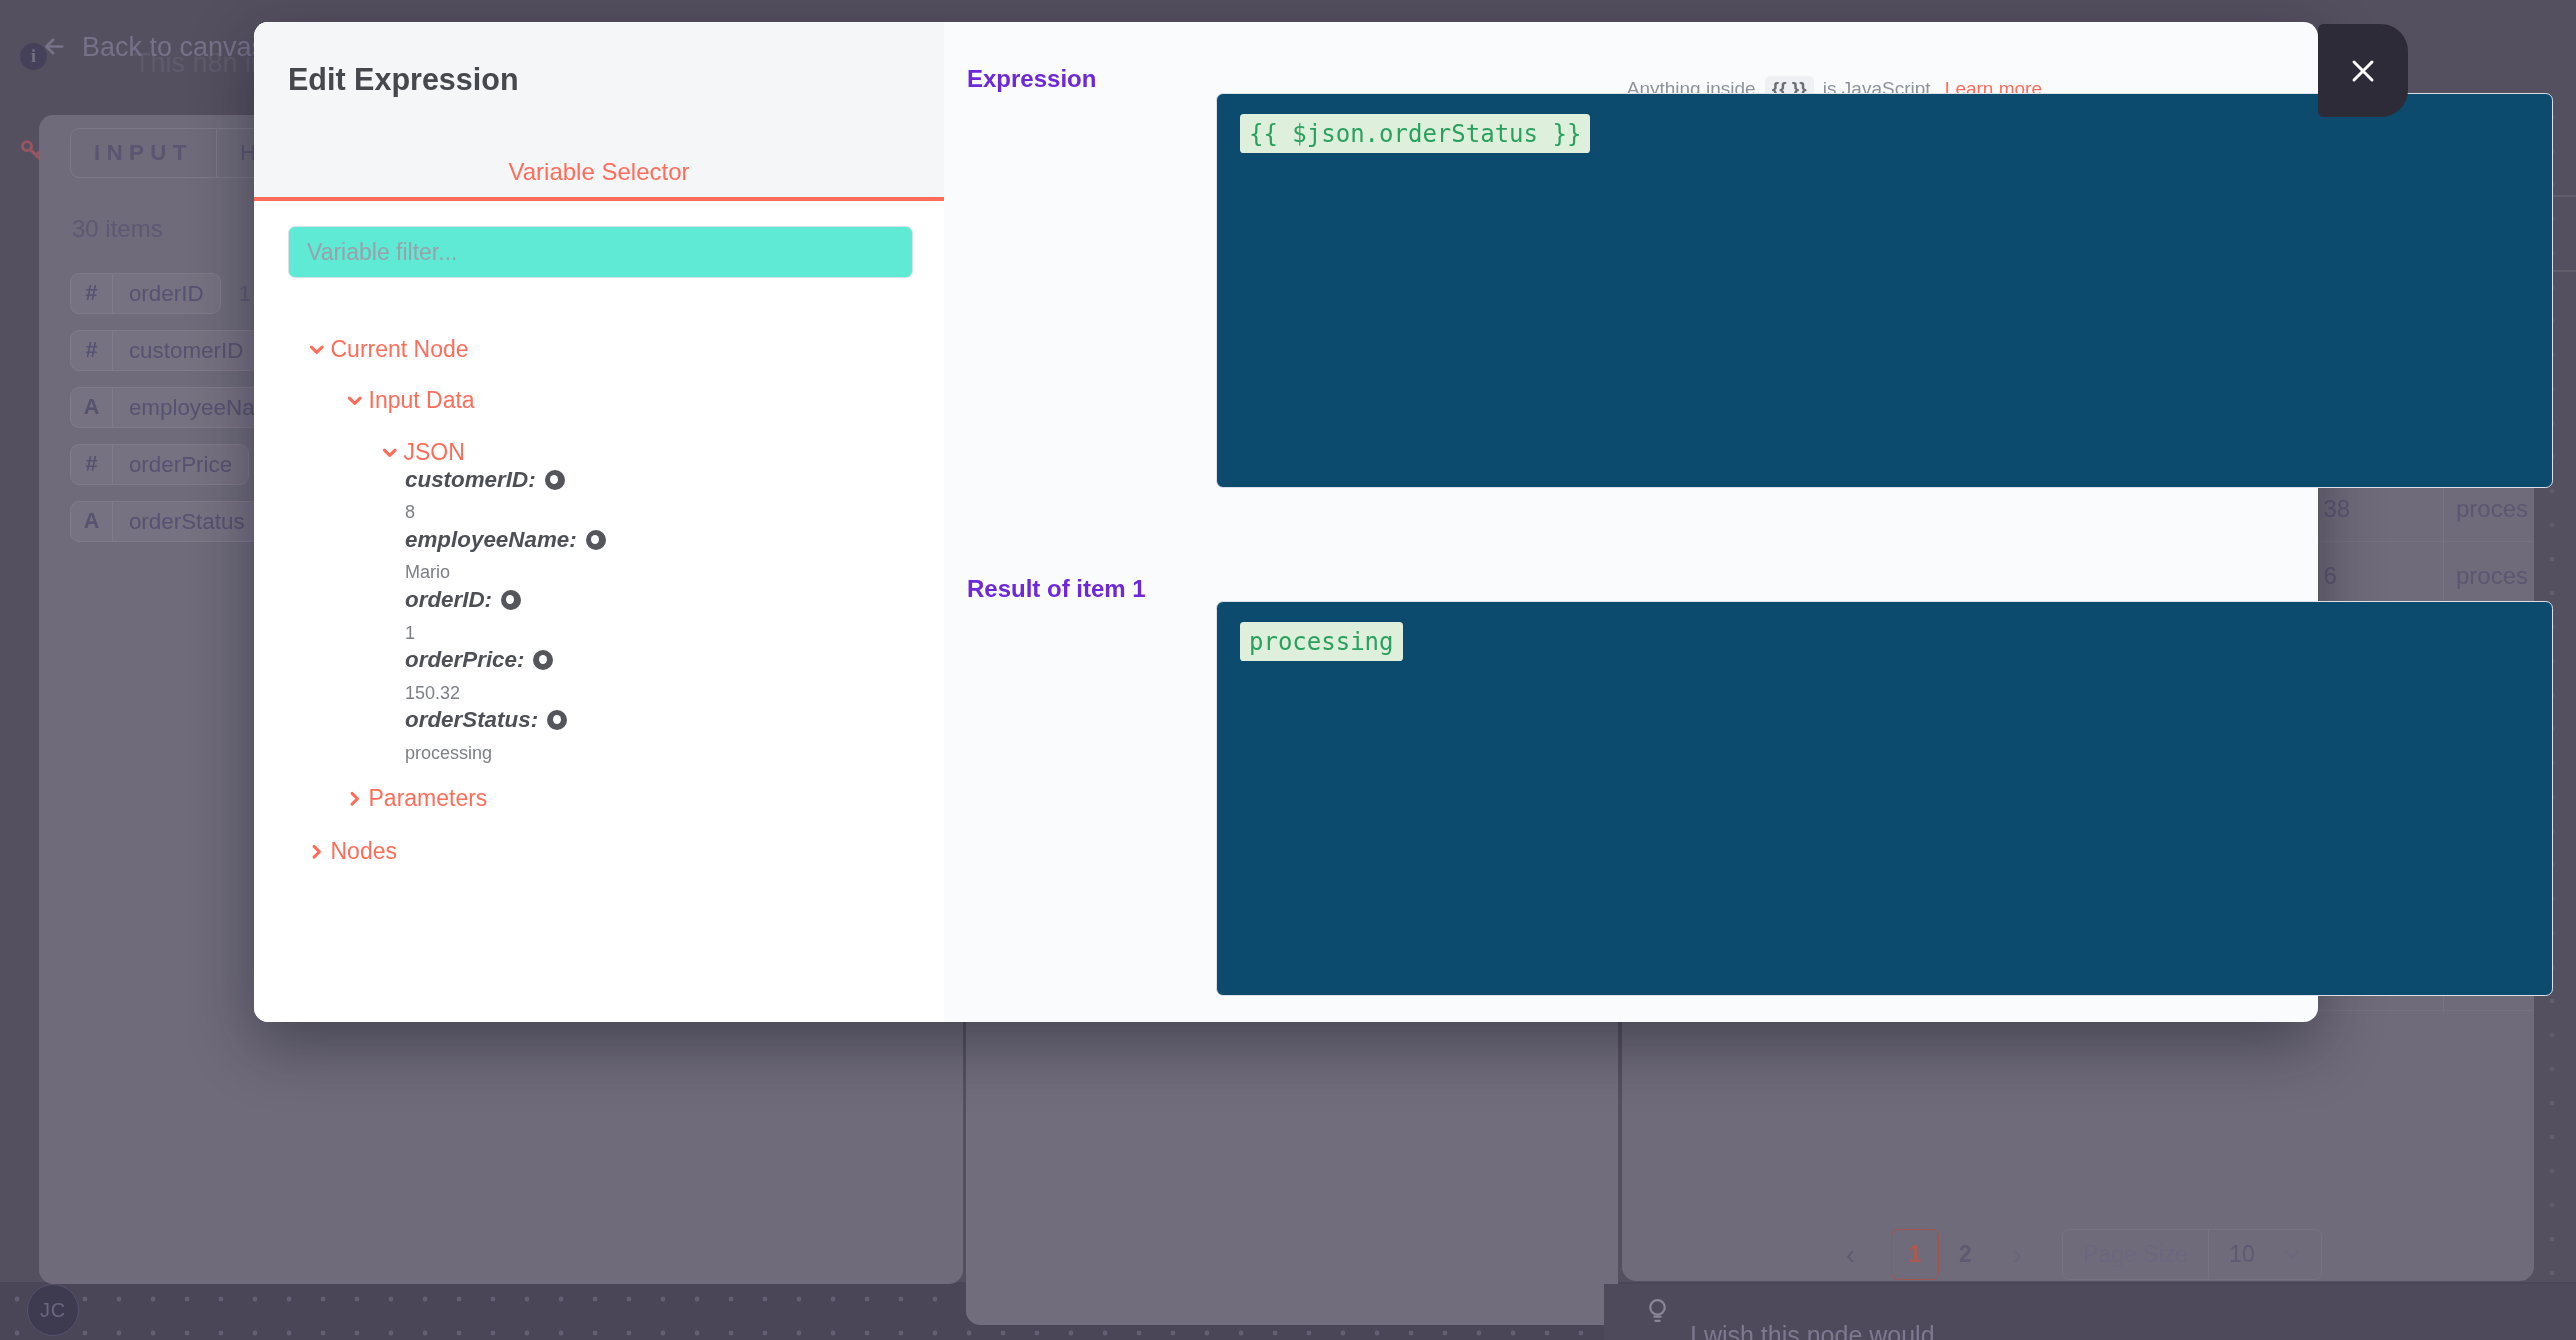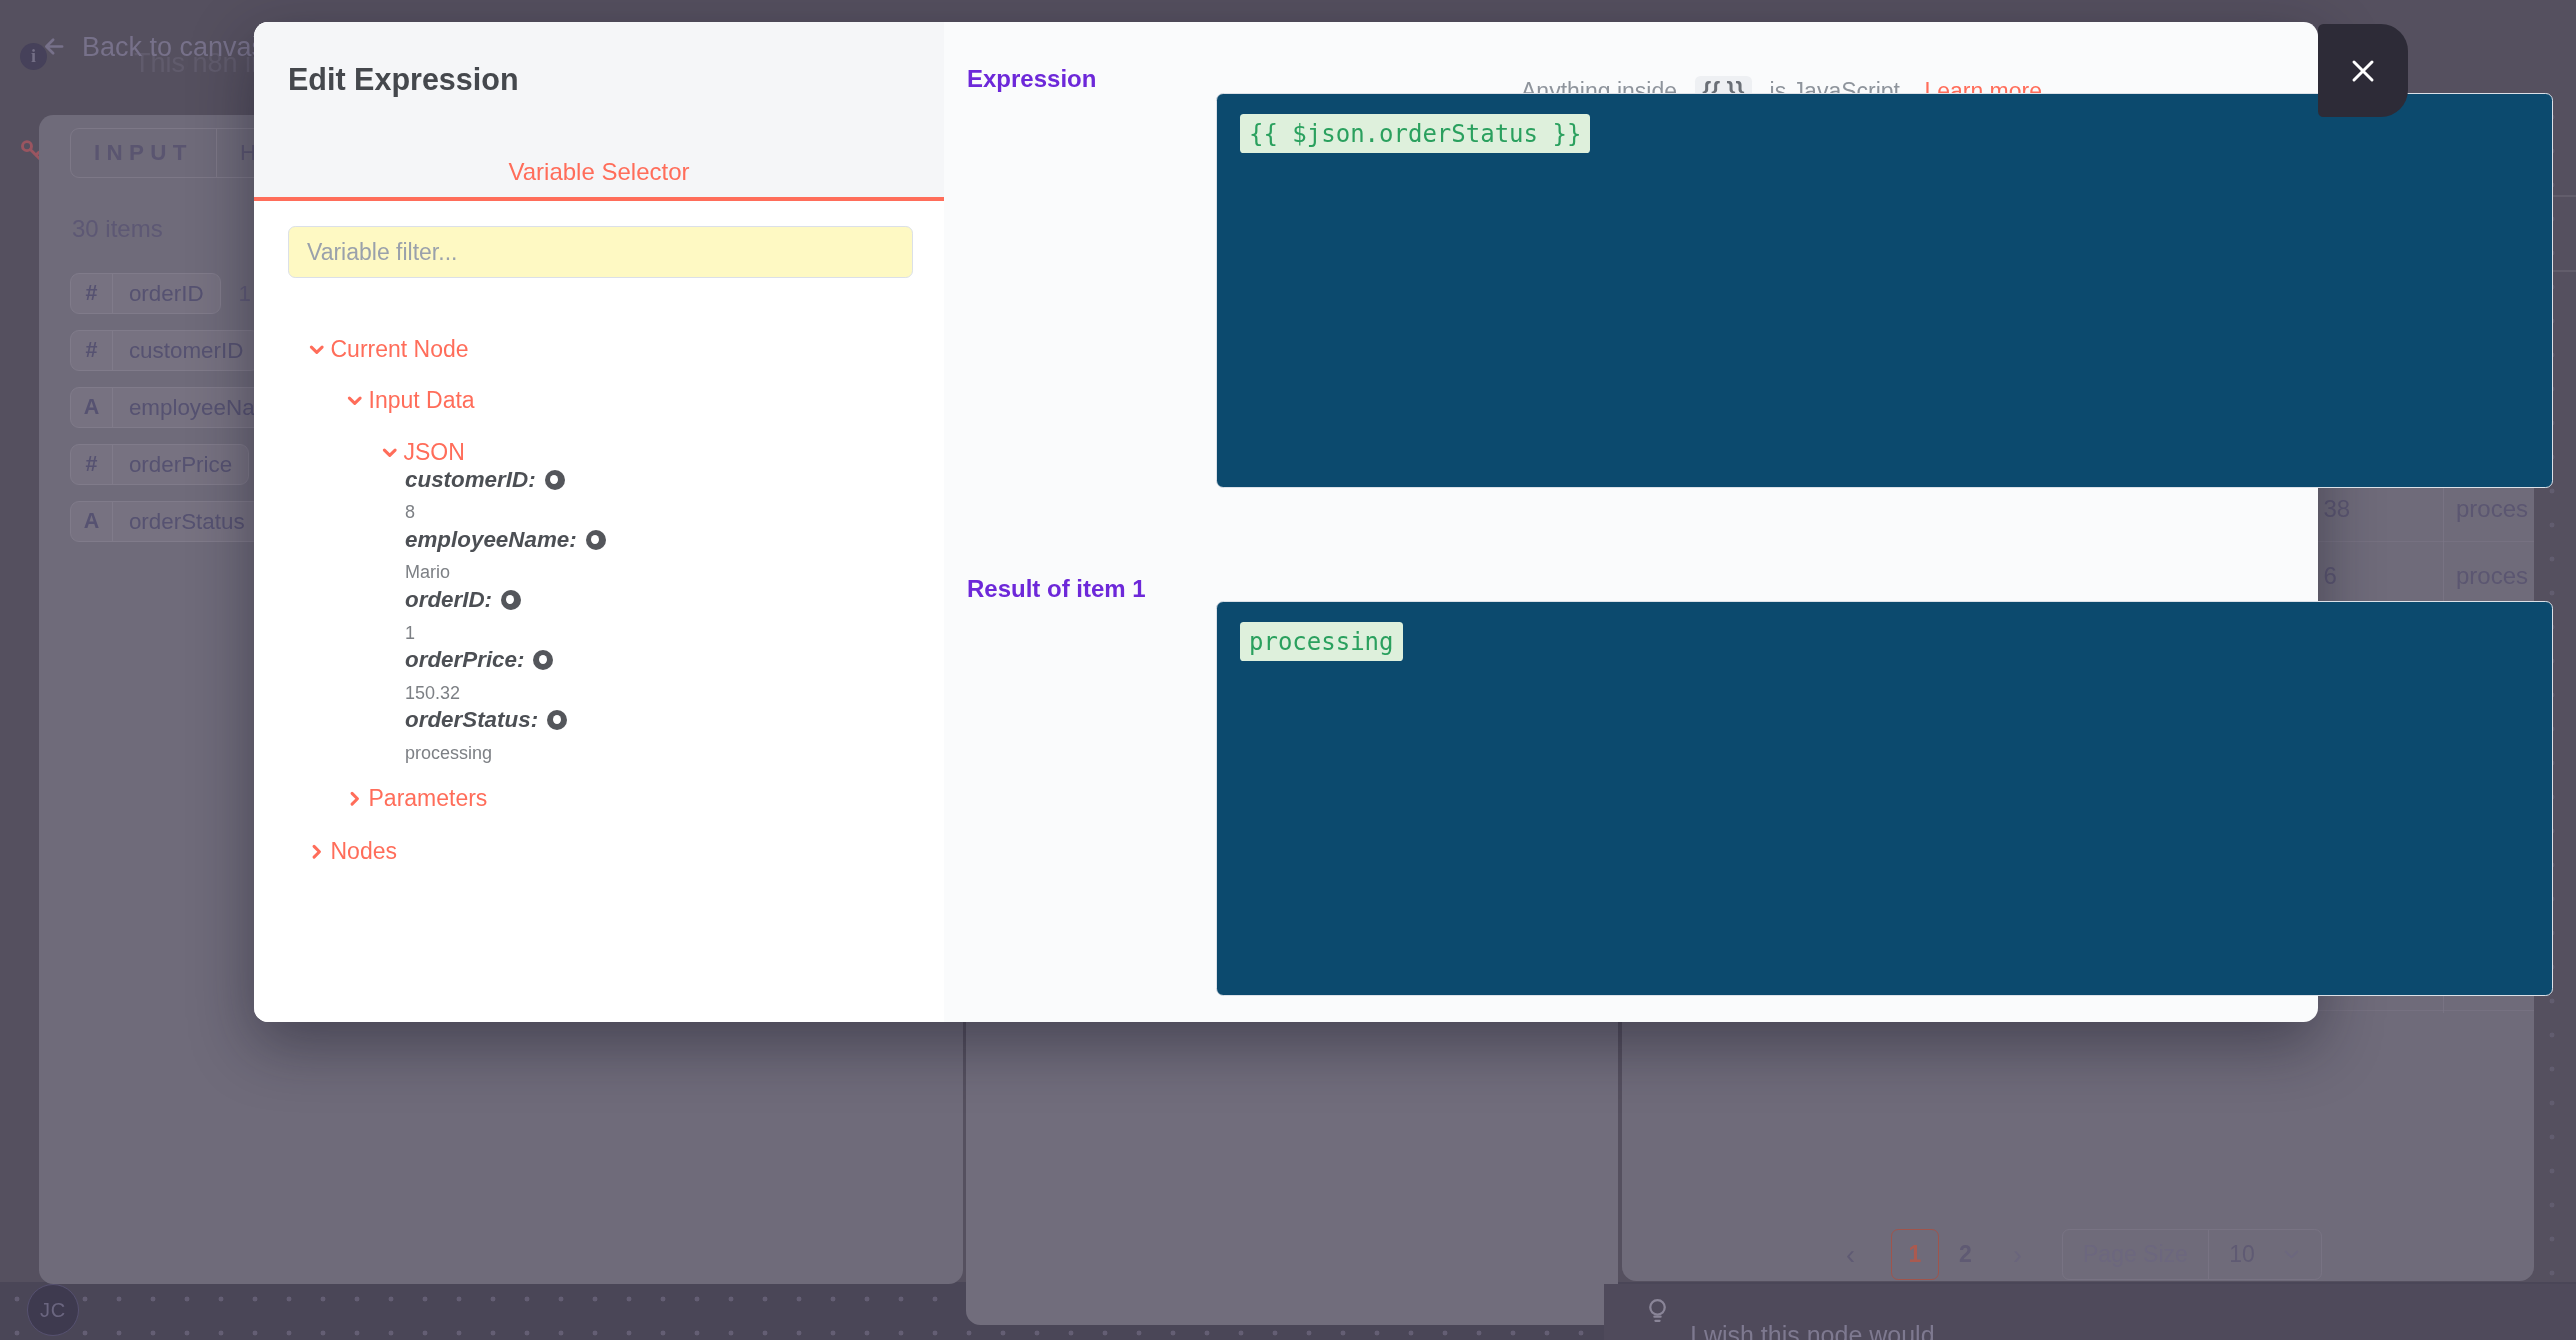--- a/index.html
+++ b/index.html
@@ -108,36 +108,36 @@
   .modal-left { position:absolute; left:0; top:0; width:690px; height:1000px;
     background:#ffffff; border-radius:14.3px 0 0 14.3px; }
   .modal-left-header { position:absolute; left:0; top:0; width:690px; height:178px;
     background:#f5f6f8; border-radius:14.3px 0 0 0; }
   .modal-title { position:absolute; left:34px; top:40px; font-size:30.5px; font-weight:600; color:#45484d; }
   .vs-tab { position:absolute; left:0; top:136px; width:690px; text-align:center;
     font-size:24px; color:#ff6d5a; }
   .vs-underline { position:absolute; left:0; top:175px; width:690px; height:3.6px; background:#ff6d5a; }
   .var-filter { position:absolute; left:34px; top:204px; width:625px; height:52px;
     border:1.3px solid #dbe0e8; border-radius:7.2px; padding:0 18px;
-    font-size:23px; color:#444; outline:none; background:#fef9c3;
+    font-size:23px; color:#444; outline:none; background:#5eead4;
     font-family:"Liberation Sans",sans-serif; }
   .var-filter::placeholder { color:#9aa1ab; }
 
   .tree-line { position:absolute; display:flex; align-items:center; gap:3px; }
   .tree-line .lbl { font-size:23px; color:#ff6d5a; }
   .tree-key { position:absolute; display:flex; align-items:center; gap:9px; }
   .tree-key .k { font-size:22.4px; font-weight:bold; color:#4c4f54;font-style:italic; }
   .donut { width:20px; height:20px; border-radius:50%; background:#54565b; position:relative; display:inline-block; }
   .donut::after { content:""; position:absolute; left:5.4px; top:4.5px; width:8px; height:9px;
     border-radius:50%; background:#fff; }
   .tree-val { position:absolute; font-size:18px; color:#7d8085; }
 
   .expr-heading { font-size:24px; font-weight:bold; color:#6d28d9; }
-  .hint { position:absolute; top:54px; right:276px; font-size:23px; color:#8e949c;
-    display:flex; align-items:center; gap:18px; }
+  .hint { position:absolute; top:54px; right:276px; font-size:19px; color:#8e949c;
+    display:flex; align-items:center; gap:9px; }
   .hint .chip { background:#eef0f3; border-radius:5.4px; padding:1.8px 7.2px; color:#6a6f76; font-weight:600; }
   .hint .link { color:#ff6d5a; }
   .code-box { position:absolute; left:962px; width:1337px; height:395px;
     background:#0c4a6e; border:1.3px solid #dce1e8; border-radius:7.2px; padding:20px 23px; }
   .code-chip { display:inline-block; font-family:"DejaVu Sans Mono", monospace;
     font-size:24px; color:#2aa05e; background:#def0dc; padding:5.4px 9px; border-radius:3.6px; white-space:pre; }
 
   .close-btn { left:2318px; top:24px; width:90px; height:93px;
     background:#2d2b37; border-radius:5.4px 27px 27px 5.4px;
     display:flex; align-items:center; justify-content:center; }

